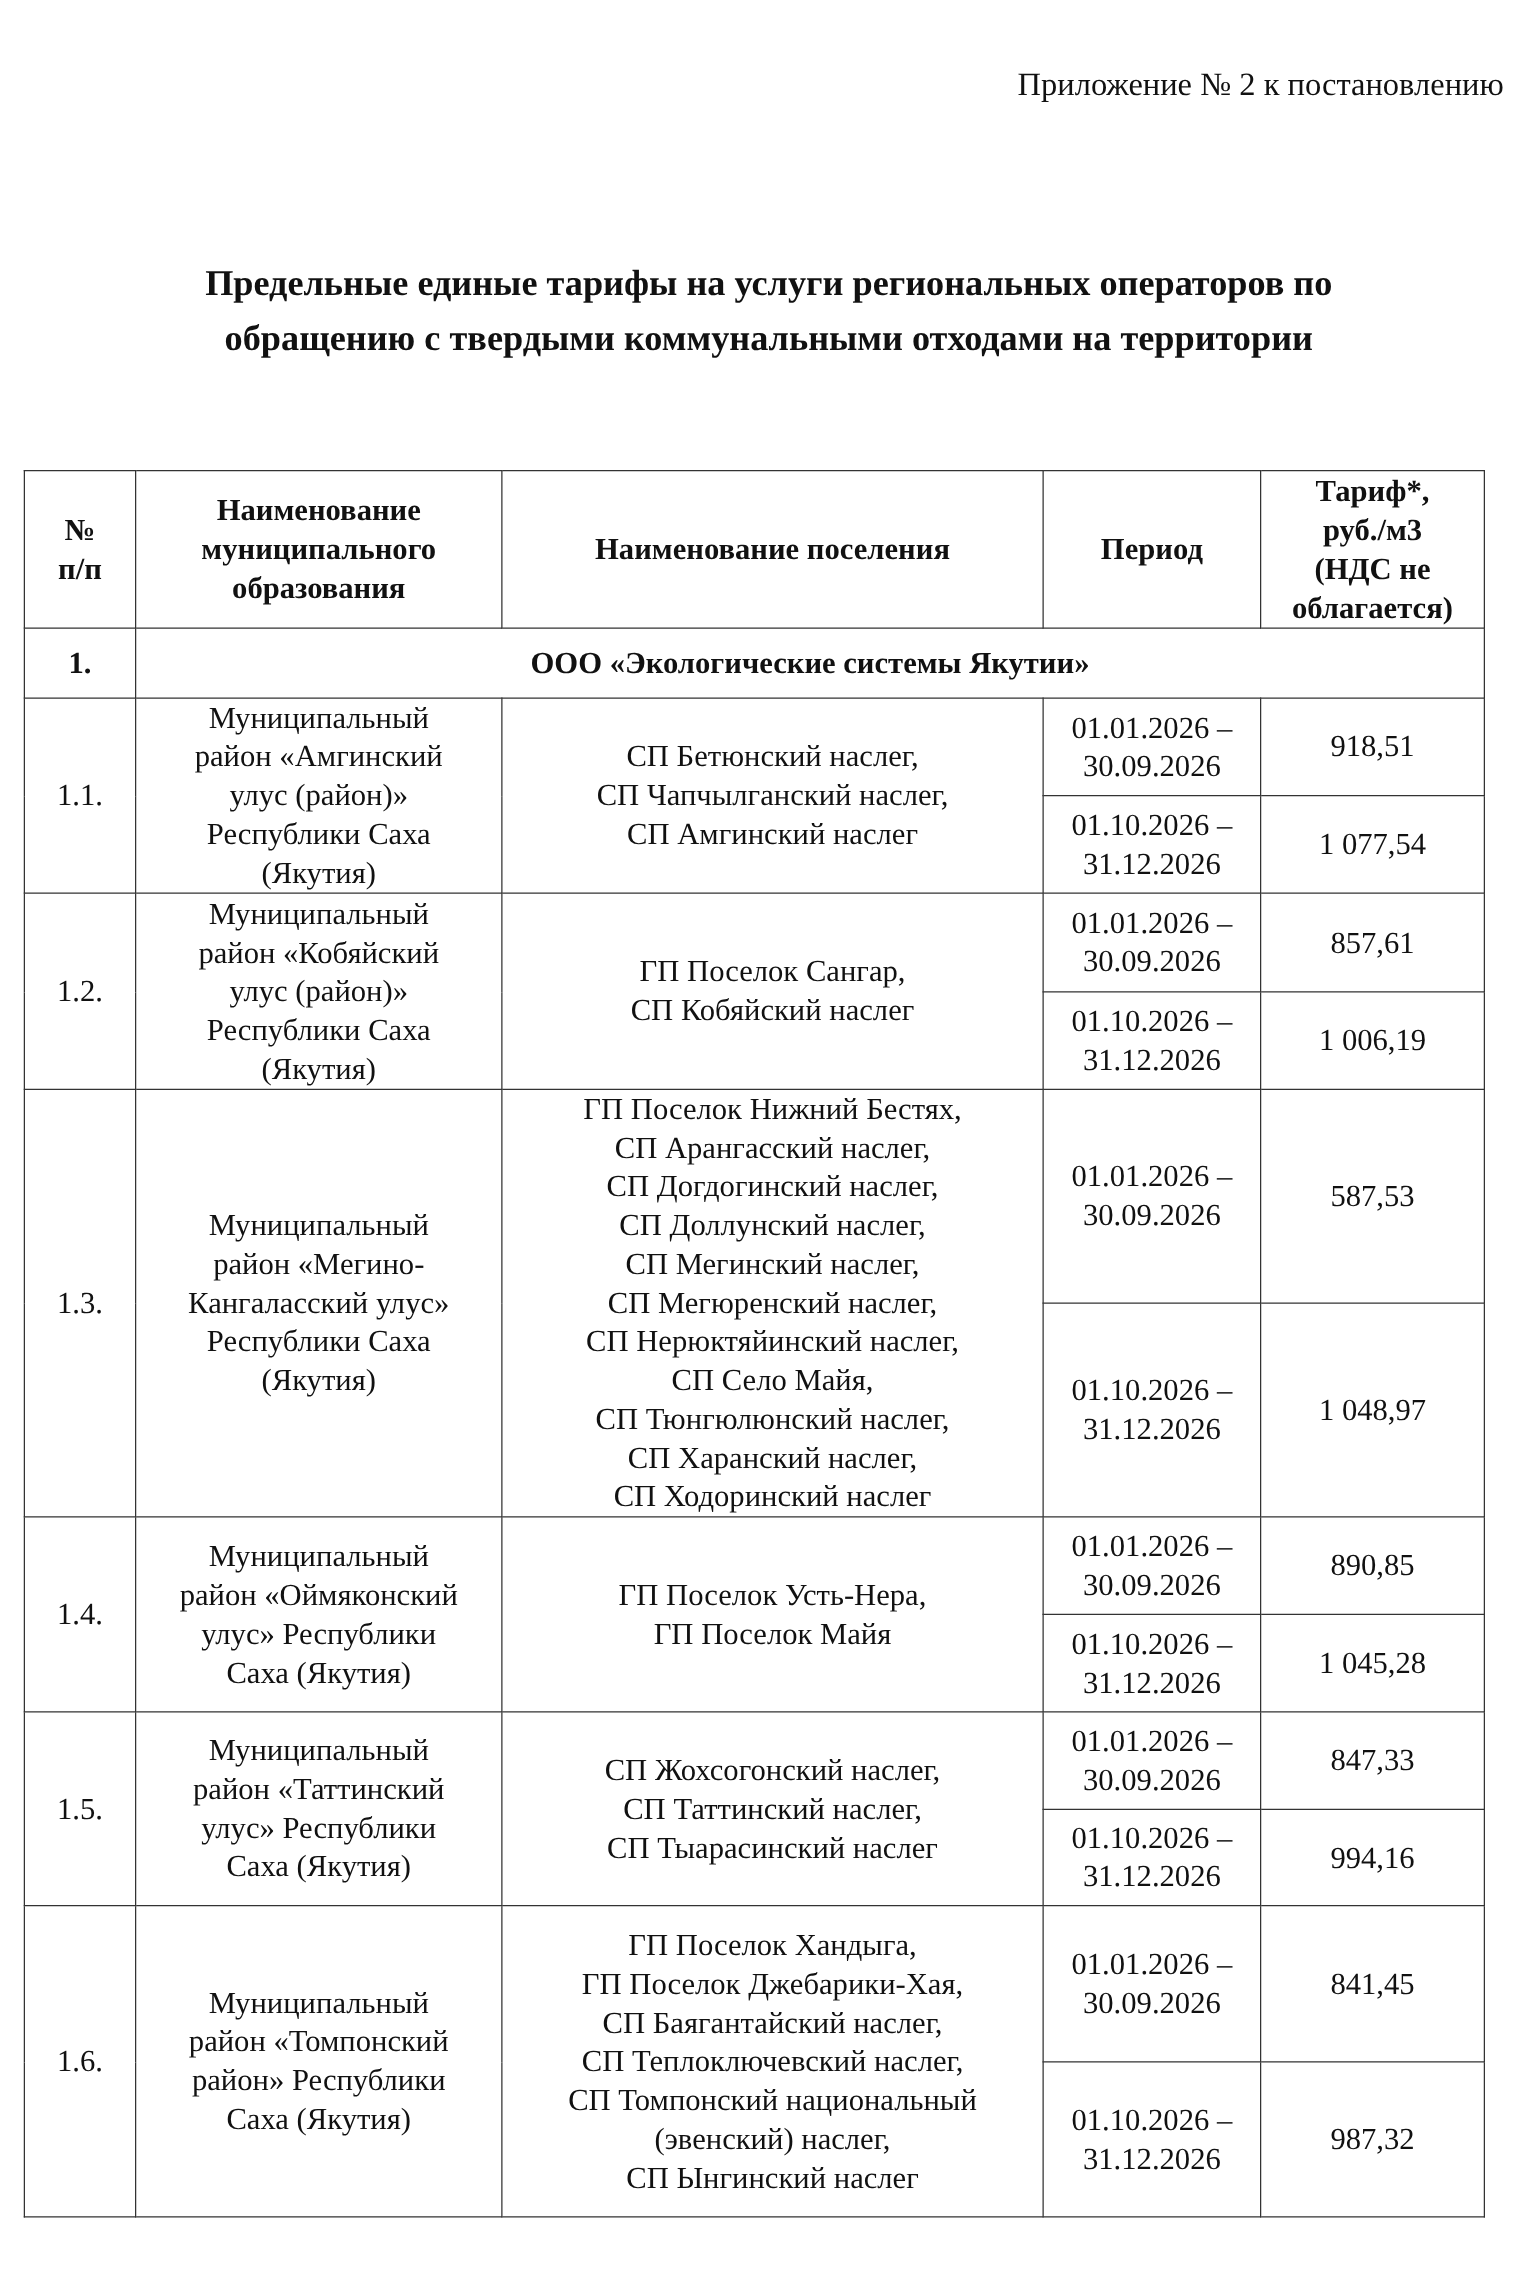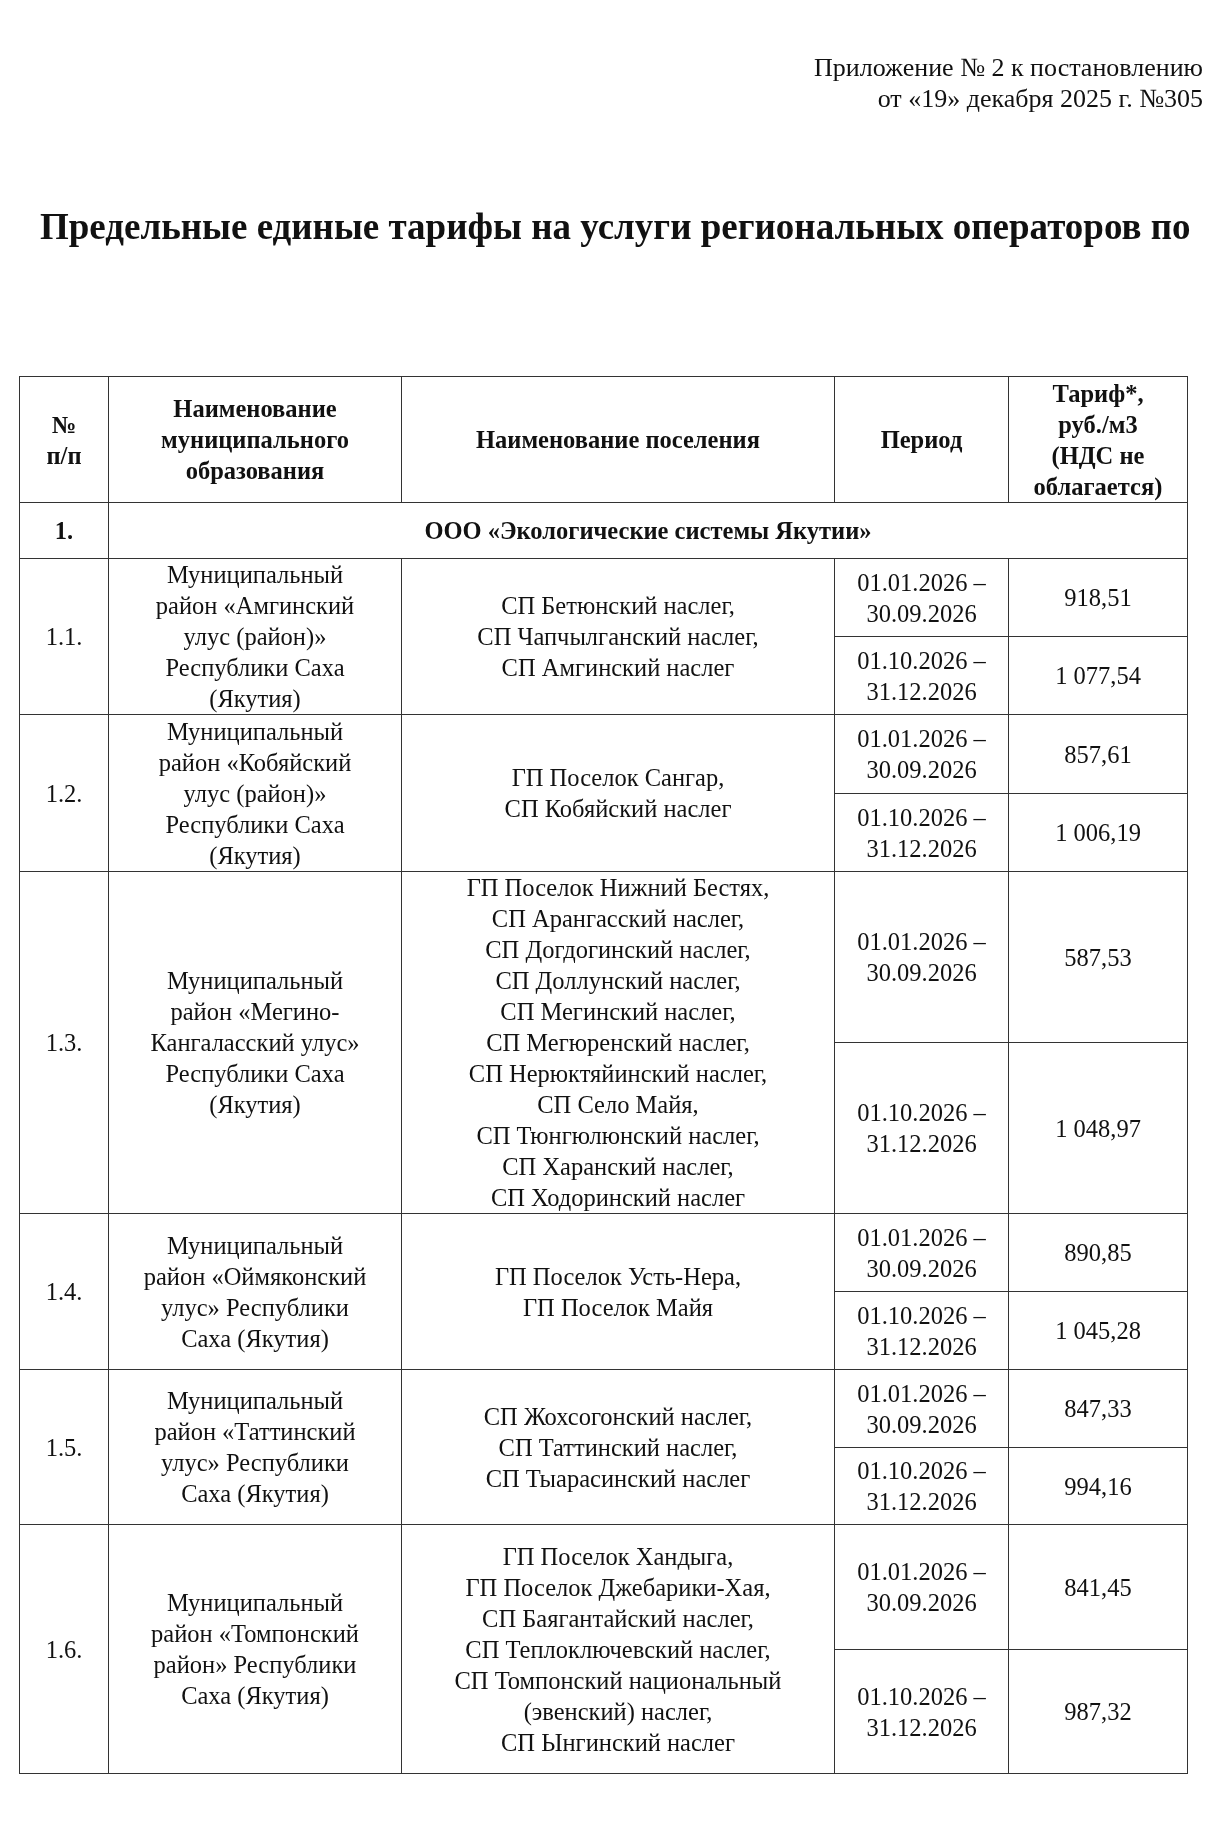--- a/index.html
+++ b/index.html
@@ -7,21 +7,21 @@
     width: 1231px; height: 1833px; position: relative; overflow: hidden;
     font-family: "Liberation Serif", "DejaVu Serif", serif; color: #111;
   }
   .appendix {
     position: absolute; right: 28px; top: 52px; text-align: right;
     font-size: 26px; line-height: 31px;
   }
   .appendix div { white-space: nowrap; }
   .title {
     position: absolute; left: 40px; width: 1150px; top: 205px; text-align: center;
-    font-size: 37px; font-weight: bold; line-height: 44px;
+    font-size: 29px; font-weight: bold; line-height: 44px;
   }
   .title div { white-space: nowrap; }
   table {
     position: absolute; left: 19px; top: 376px;
     border-collapse: collapse; table-layout: fixed;
     width: 1168px;
   }
   td, th {
     border: 1.6px solid #333;
     text-align: center; vertical-align: middle;
@@ -29,25 +29,25 @@
   }
   th { font-weight: bold; }
   .org td { font-weight: bold; }
   .lines div { white-space: nowrap; }
 </style>
 </head>
 <body>
 
 <div class="appendix">
   <div>Приложение № 2 к постановлению</div>
-  <div>от «19» декабря 2025 г. №305</div>
 </div>
 
 <div class="title">
   <div>Предельные единые тарифы на услуги региональных операторов по</div>
+  <div>обращению с твердыми коммунальными отходами на территории</div>
 </div>
 
 <table>
   <colgroup>
     <col style="width:89px">
     <col style="width:293px">
     <col style="width:433px">
     <col style="width:174px">
     <col style="width:179px">
   </colgroup>

